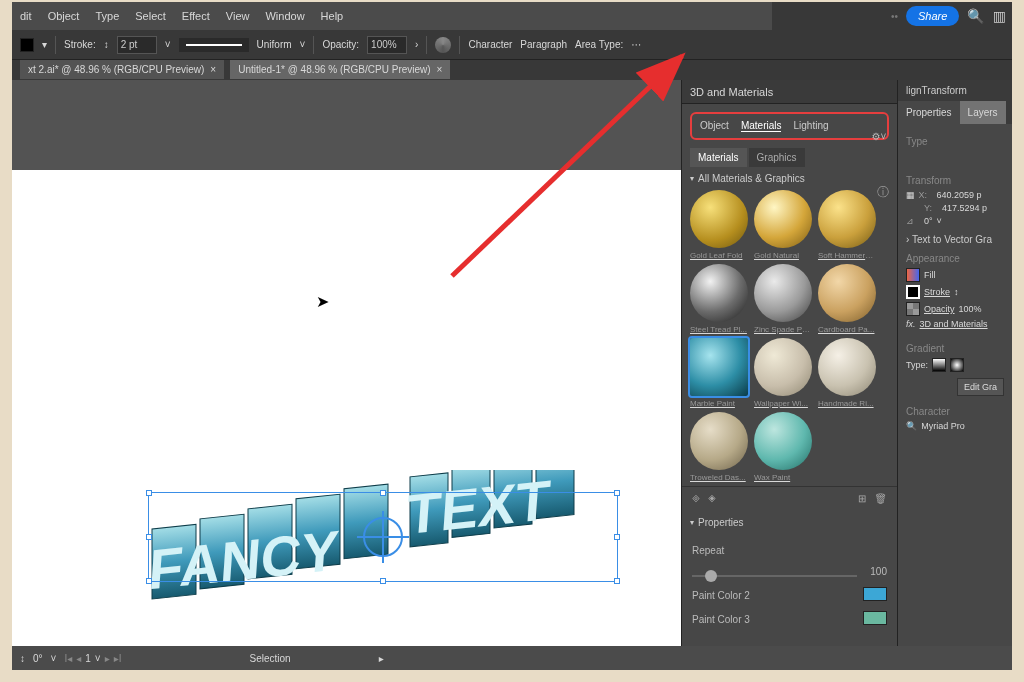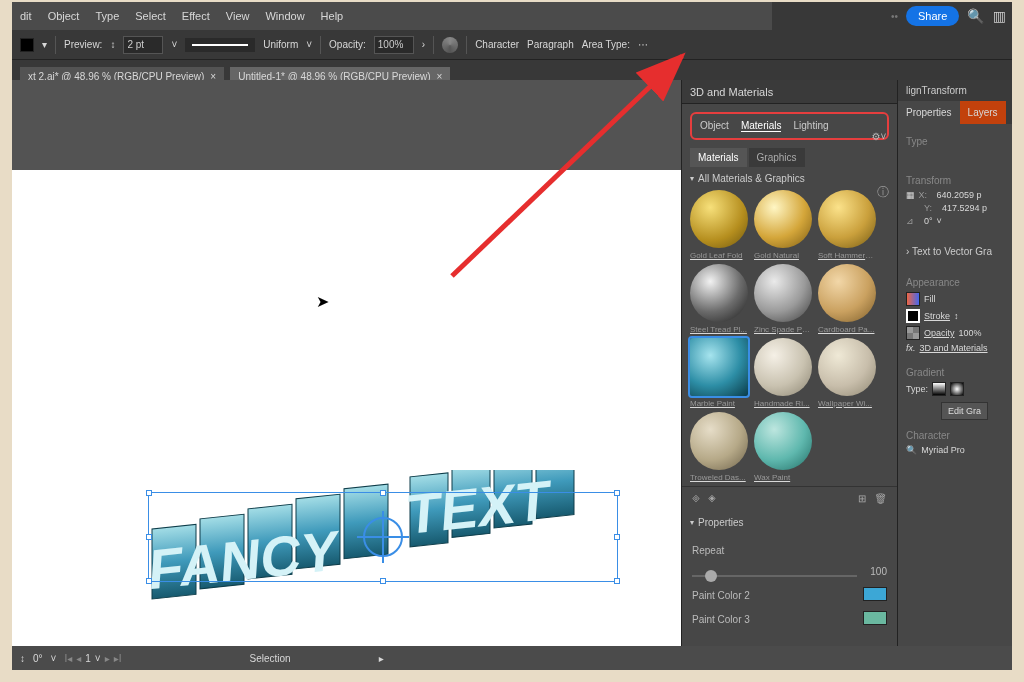--- a/index.html
+++ b/index.html
@@ -6,21 +6,21 @@
 body { background: #e8dcc6; width: 1024px; height: 682px; overflow: hidden; position: relative; }
 .app { position: absolute; left: 12px; top: 2px; right: 12px; bottom: 12px; background: #383838; color: #d8d8d8; font-size: 11px; }
 .menubar { height: 28px; display: flex; align-items: center; gap: 16px; padding: 0 8px; background: #4b4b4b; font-size: 11px; }
 .menubar span { cursor: default; }
 .toolbar { height: 30px; background: #383838; display: flex; align-items: center; gap: 8px; padding: 0 8px; border-bottom: 1px solid #222; font-size: 10px; }
 .toolbar .sep { width: 1px; height: 18px; background: #555; }
 .toolbar input { background: #2a2a2a; border: 1px solid #555; color: #ccc; width: 40px; height: 18px; font-size: 10px; padding: 0 3px; }
 .stroke-preview { width: 70px; height: 14px; background: #2a2a2a; display: flex; align-items: center; justify-content: center; }
 .stroke-preview .line { width: 56px; height: 2px; background: #fff; }
 .swatch { width: 14px; height: 14px; border: 1px solid #222; display: inline-block; }
-.tabs-row { height: 26px; background: #383838; display: flex; align-items: flex-end; gap: 6px; padding: 0 8px; font-size: 10px; }
+.tabs-row { height: 26px; background: #383838; display: flex; align-items: flex-start; gap: 6px; padding: 0 8px; font-size: 10px; }
 .tab { background: #535353; padding: 4px 8px; display: flex; align-items: center; gap: 6px; }
 .tab.active { background: #666; }
 .close-x { cursor: pointer; }
 .workspace { position: absolute; left: 0; top: 78px; right: 0; bottom: 24px; display: flex; }
 .canvas-area { flex: 1; background: #535353; position: relative; overflow: hidden; }
 .canvas { position: absolute; left: 0; top: 90px; right: 0; bottom: 0; background: #fff; }
 .cursor-arrow { position: absolute; left: 304px; top: 122px; font-size: 16px; color: #000; }
 .fancy-box { position: absolute; left: 130px; top: 300px; width: 490px; height: 170px; }
 .selection-box { position: absolute; left: 6px; top: 22px; width: 470px; height: 90px; border: 1px solid #3a8ee6; }
 .handle { position: absolute; width: 6px; height: 6px; background: #fff; border: 1px solid #3a8ee6; }
@@ -55,25 +55,25 @@
 .mat-footer .icons { display: flex; gap: 8px; }
 .props-section { padding: 6px 10px; }
 .prop-row { display: flex; align-items: flex-end; justify-content: space-between; padding: 5px 0; color: #bbb; }
 .slider { display: flex; align-items: center; gap: 8px; flex: 1; }
 .slider-track { flex: 1; height: 2px; background: #666; position: relative; }
 .slider-thumb { position: absolute; left: 8%; top: -5px; width: 12px; height: 12px; border-radius: 50%; background: #aaa; }
 .slider-val { width: 30px; text-align: right; }
 .color-chip { width: 24px; height: 14px; border: 1px solid #222; }
 .panel-right { width: 115px; background: #474747; border-left: 1px solid #222; display: flex; flex-direction: column; font-size: 10px; overflow: hidden; }
 .share-row { height: 28px; display: flex; align-items: center; gap: 8px; justify-content: flex-end; padding: 0 6px; background: #383838; position: absolute; right: 12px; top: 2px; width: 240px; }
-.share-btn { background: #1473e6; color: #fff; padding: 4px 12px; border-radius: 12px; font-size: 11px; }
+.share-btn { background: #1473e6; color: #fff; padding: 4px 12px; border-radius: 12px; font-size: 11px; font-style: italic; }
 .top-icon { color: #ccc; font-size: 14px; }
 .panel-right .hdr { background: #3a3a3a; padding: 5px 8px; color: #ccc; }
 .panel-right .tabs2 { display: flex; background: #3a3a3a; }
-.panel-right .tabs2 span { padding: 6px 8px; background: #c2410c; }
+.panel-right .tabs2 span { padding: 6px 8px; background: #737373; }
 .panel-right .tabs2 .active { background: #474747; }
 .panel-right .body { padding: 6px 8px; }
 .panel-right .label { color: #888; margin: 6px 0 4px; }
 .xform-row { display: flex; align-items: center; gap: 4px; margin: 3px 0; font-size: 9px; }
 .xform-row .key { width: 14px; color: #999; }
 .arrow-annotation { position: absolute; left: 420px; top: 34px; pointer-events: none; }
 .info-icon { position: absolute; right: 8px; top: 104px; color: #999; font-size: 12px; }
 svg.fancytext { position: absolute; left: 0; top: 0; width: 490px; height: 170px; }
 </style>
 </head>
@@ -89,21 +89,21 @@
     <span>Effect</span>
     <span>View</span>
     <span>Window</span>
     <span>Help</span>
   </div>
 
   <div class="toolbar">
     <span class="swatch" style="background:#000"></span>
     <span>▾</span>
     <div class="sep"></div>
-    <span>Preview:</span>
+    <span>Stroke:</span>
     <span>↕</span>
     <input value="2 pt" style="">
     <span>˅</span>
     <div class="stroke-preview">
         <div class="line"></div>
       </div>
     <span>Uniform</span>
     <span>˅</span>
     <div class="sep"></div>
     <span>Opacity:</span>
@@ -210,26 +210,26 @@
           </div>
           <div class="mat-item">
             <div class="mat-sphere" style="background: radial-gradient(circle at 35% 30%, rgb(242, 215, 168), rgb(202, 161, 96) 55%, rgb(122, 91, 40));"></div>
             <div class="mat-label">Cardboard Pa...</div>
           </div>
           <div class="mat-item">
             <div class="mat-sphere selected" style="background: radial-gradient(circle at 35% 30%, rgb(166, 228, 238), rgb(45, 142, 166) 55%, rgb(10, 59, 72));"></div>
             <div class="mat-label">Marble Paint</div>
           </div>
           <div class="mat-item">
+            <div class="mat-sphere" style="background: radial-gradient(circle at 35% 30%, rgb(239, 233, 214), rgb(200, 190, 171) 55%, rgb(141, 133, 112));"></div>
+            <div class="mat-label">Wallpaper Wi...</div>
+          </div>
+          <div class="mat-item">
             <div class="mat-sphere" style="background: radial-gradient(circle at 35% 30%, rgb(245, 240, 230), rgb(201, 194, 176) 55%, rgb(138, 131, 112));"></div>
             <div class="mat-label">Handmade Ri...</div>
-          </div>
-          <div class="mat-item">
-            <div class="mat-sphere" style="background: radial-gradient(circle at 35% 30%, rgb(239, 233, 214), rgb(200, 190, 171) 55%, rgb(141, 133, 112));"></div>
-            <div class="mat-label">Wallpaper Wi...</div>
           </div>
           <div class="mat-item">
             <div class="mat-sphere" style="background: radial-gradient(circle at 35% 30%, rgb(230, 221, 200), rgb(182, 169, 136) 55%, rgb(107, 96, 72));"></div>
             <div class="mat-label">Troweled Das...</div>
           </div>
           <div class="mat-item">
             <div class="mat-sphere" style="background: radial-gradient(circle at 35% 30%, rgb(189, 230, 223), rgb(95, 184, 174) 55%, rgb(32, 107, 99));"></div>
             <div class="mat-label">Wax Paint</div>
           </div>
         </div>
@@ -291,21 +291,21 @@
         <div class="xform-row">
           <span style="width:14px"></span>
           <span class="key">Y:</span>
           <span>417.5294 p</span>
         </div>
         <div class="xform-row">
           <span class="key">⊿</span>
           <span>0°</span>
           <span>˅</span>
         </div>
-        <div style="margin:20px 0;color:#ccc">› <span>Text to Vector Gra</span></div>
+        <div style="margin:8px 0;color:#ccc">› <span>Text to Vector Gra</span></div>
         <div class="label">Appearance</div>
         <div class="xform-row">
             <span class="swatch" style="background:linear-gradient(90deg,#e64,#46e)"></span>
             <span>Fill</span>
           </div>
         <div class="xform-row">
             <span class="swatch" style="background:#000;border:2px solid #fff"></span>
             <span style="text-decoration:underline">Stroke</span>
             <span>↕</span>
           </div>
@@ -317,21 +317,21 @@
         <div class="xform-row">
             <span style="font-style:italic">fx.</span>
             <span style="text-decoration:underline">3D and Materials</span>
           </div>
         <div class="label" style="margin-top:14px">Gradient</div>
         <div class="xform-row">
             <span>Type:</span>
           <span class="swatch" style="background:linear-gradient(#fff,#000)"></span>
           <span class="swatch" style="background:radial-gradient(#fff,#000)"></span>
         </div>
-        <div style="text-align:right;margin:6px 16px"><button style="background:#555;border:1px solid #333;color:#ddd;padding:3px 6px;font-size:9px">Edit Gra</button></div>
+        <div style="text-align:right;margin:6px 0"><button style="background:#555;border:1px solid #333;color:#ddd;padding:3px 6px;font-size:9px">Edit Gra</button></div>
         <div class="label" style="margin-top:10px">Character</div>
         <div class="xform-row">
             <span>🔍</span>
             <span>Myriad Pro</span>
           </div>
       </div>
     </div>
 
   </div>
 

